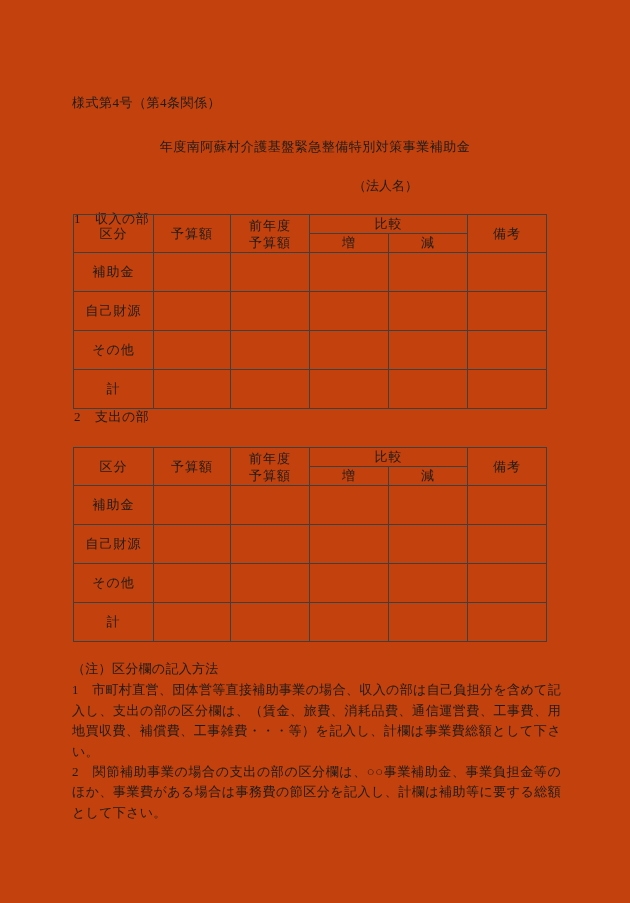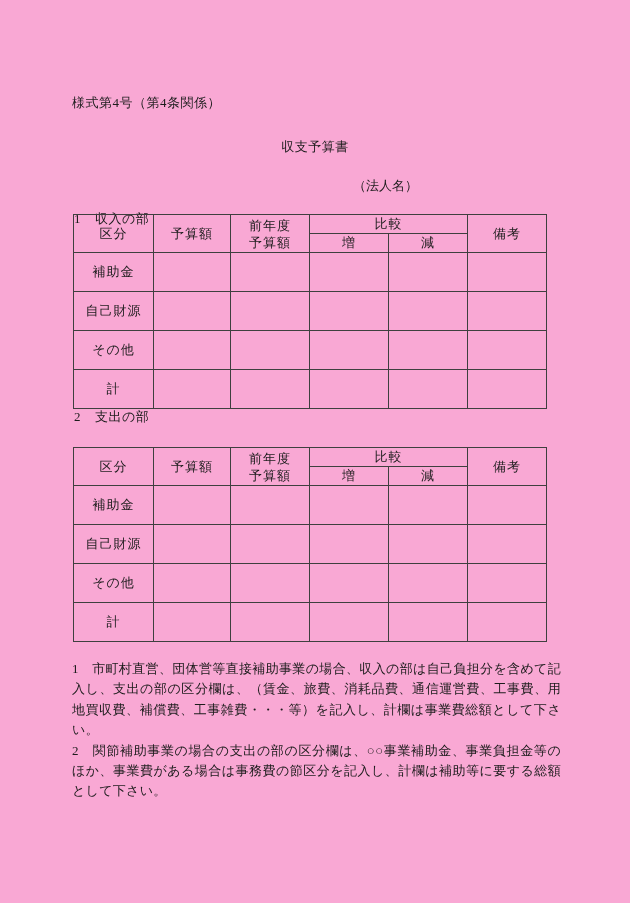--- a/index.html
+++ b/index.html
@@ -4,21 +4,21 @@
 <style>
   html, body {
     margin: 0;
     padding: 0;
     background: #fbfbfb;
   }
   .page {
     position: relative;
     width: 630px;
     height: 903px;
-    background: #f9a8d4;
+    background: #c2410c;
     font-family: "Liberation Serif", "DejaVu Serif", serif;
     font-size: 13px;
     color: #1c1c1c;
     overflow: hidden;
   }
   .form-number {
     position: absolute;
     left: 72px;
     top: 95px;
     line-height: 16px;
@@ -86,21 +86,21 @@
   .notes .notes-heading { margin-bottom: 1px; text-align: left; }
 </style>
 </head>
 <body>
 
 <div class="page">
 
   <div class="form-number">様式第4号（第4条関係）</div>
 
   <div class="title-block">
-    <div>収支予算書</div>
+    <div>年度南阿蘇村介護基盤緊急整備特別対策事業補助金</div>
   </div>
 
   <div class="corp-name">（法人名）</div>
 
   <div class="section-label" id="section-1">
     <span class="sec-num">1</span><span class="sec-text">収入の部</span>
   </div>
 
   <table class="budget-table" id="table-1">
     <colgroup>
@@ -222,17 +222,18 @@
         <td></td>
         <td></td>
         <td></td>
         <td></td>
         <td></td>
       </tr>
     </tbody>
   </table>
 
   <div class="notes">
+    <p class="notes-heading">（注）区分欄の記入方法</p>
     <p>1　市町村直営、団体営等直接補助事業の場合、収入の部は自己負担分を含めて記入し、支出の部の区分欄は、（賃金、旅費、消耗品費、通信運営費、工事費、用地買収費、補償費、工事雑費・・・等）を記入し、計欄は事業費総額として下さい。</p>
     <p>2　関節補助事業の場合の支出の部の区分欄は、○○事業補助金、事業負担金等のほか、事業費がある場合は事務費の節区分を記入し、計欄は補助等に要する総額として下さい。</p>
   </div>
 
 </div>
 
 </body></html>

